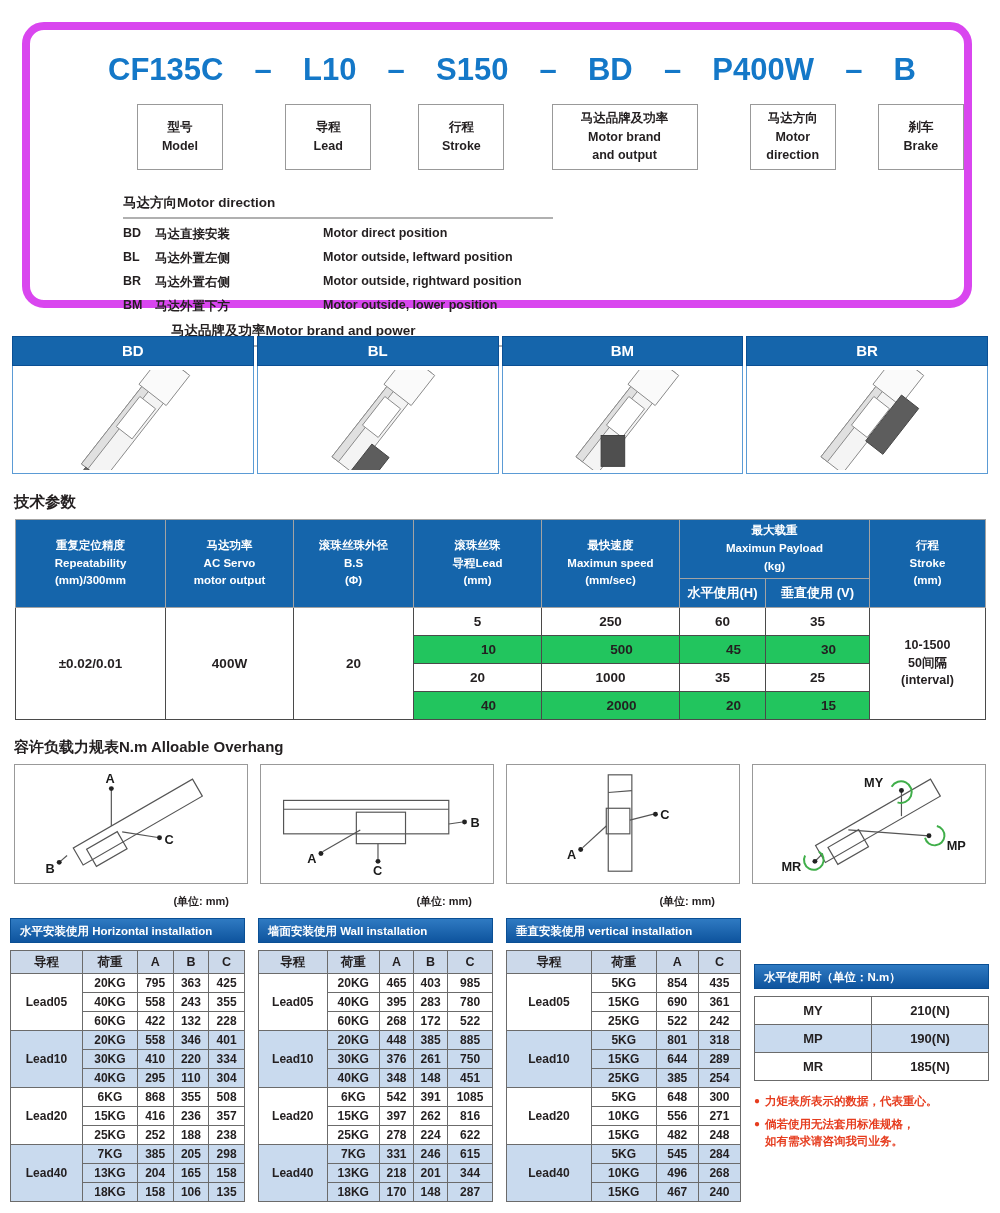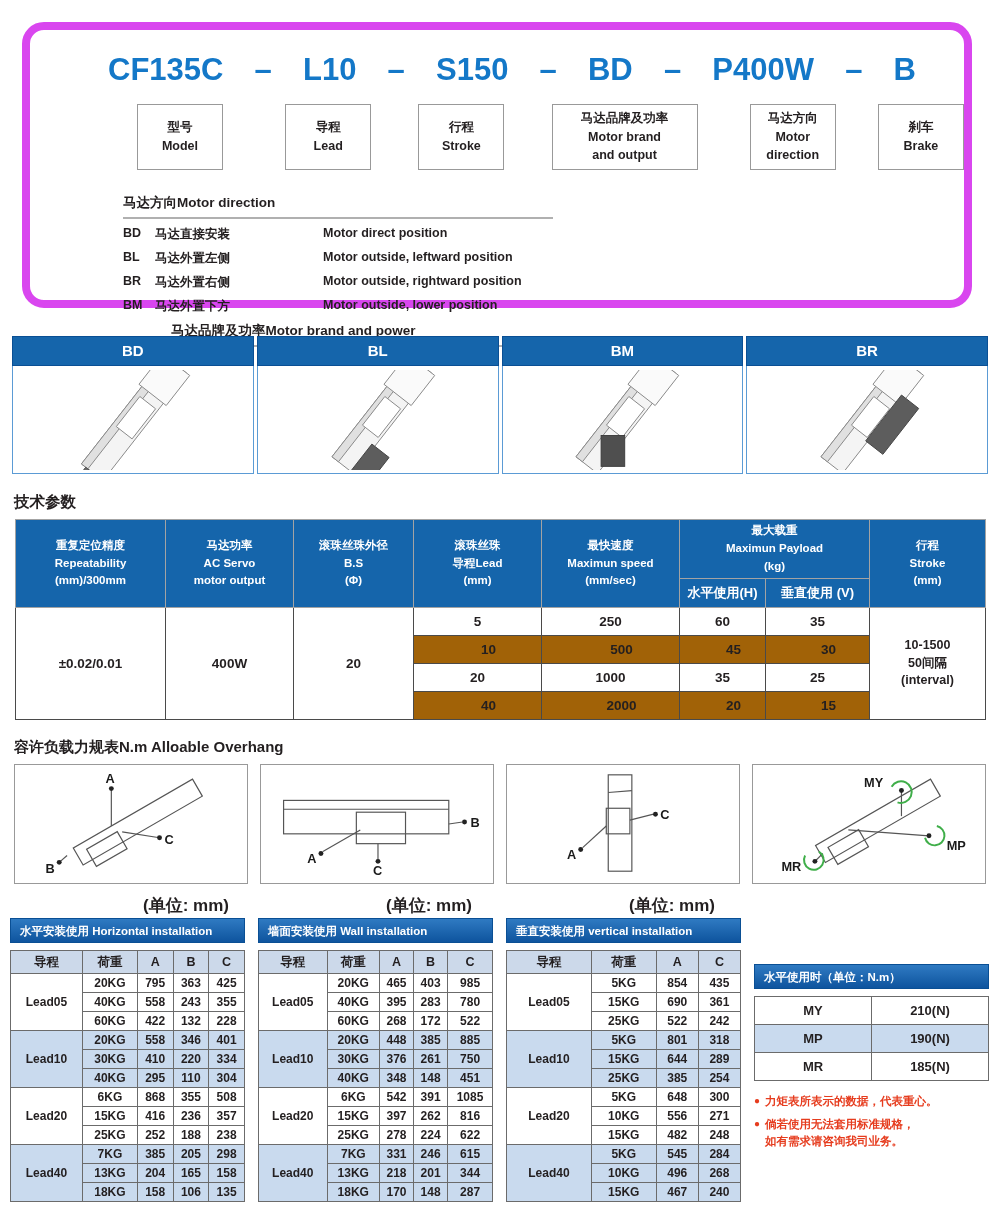--- a/index.html
+++ b/index.html
@@ -39,31 +39,31 @@
   
   .tech-title{position:absolute;left:14px;top:492px;font-size:15.5px;font-weight:bold;}
   .tech-table{position:absolute;left:15px;top:519px;border-collapse:collapse;table-layout:fixed;}
   .tech-table th{background:#1565ab;color:#fff;font-size:11.5px;font-weight:bold;
                  border:1px solid #a3a3a3;padding:2px;line-height:1.55;}
   .tech-table th.sub{height:24px;font-size:13px;}
   .tech-table thead tr:first-child th{height:54px;}
   .tech-table td{border:1px solid #4a4a4a;text-align:center;font-size:13.5px;font-weight:bold;
                  height:25px;background:#fff;padding:1px;}
   .tech-table td.strk{font-size:12.5px;line-height:1.4;text-align:center;}
-  .tech-table tr.alt td.d{background:#a16207;padding-left:23px;}
+  .tech-table tr.alt td.d{background:#22c55e;padding-left:23px;}
 
   
   .overhang-title{position:absolute;left:14px;top:738px;font-size:15px;font-weight:bold;}
   .panels{position:absolute;left:14px;top:764px;width:972px;display:flex;gap:12px;}
   .panel{width:234px;height:120px;border:1.5px solid #999;box-sizing:border-box;background:#fff;}
   .panel svg{width:100%;height:100%;}
   .panel text{font-size:13px;font-weight:bold;fill:#1a1a1a;}
   .units{position:absolute;left:14px;top:894px;width:972px;display:flex;}
   .unit{width:243px;text-align:right;padding-right:28px;box-sizing:border-box;
-        font-size:17px;font-weight:bold;}
+        font-size:11px;font-weight:bold;}
 
   
   .btables{position:absolute;left:10px;top:918px;width:980px;display:flex;gap:13px;align-items:center;}
   .btable{width:235px;}
   .ititle{height:25px;background:linear-gradient(#2f7ac2,#0e549e);color:#fff;font-size:11.5px;
           font-weight:bold;line-height:25px;padding-left:9px;border:1px solid #0a4f94;
           box-sizing:border-box;white-space:nowrap;overflow:hidden;}
   table.itable,table.mtable{margin-top:7px;border-collapse:collapse;width:100%;}
   .itable th,.itable td{border:1px solid #6b6b6b;text-align:center;font-size:12px;
           font-weight:bold;height:18px;padding:0;background:#fff;}

